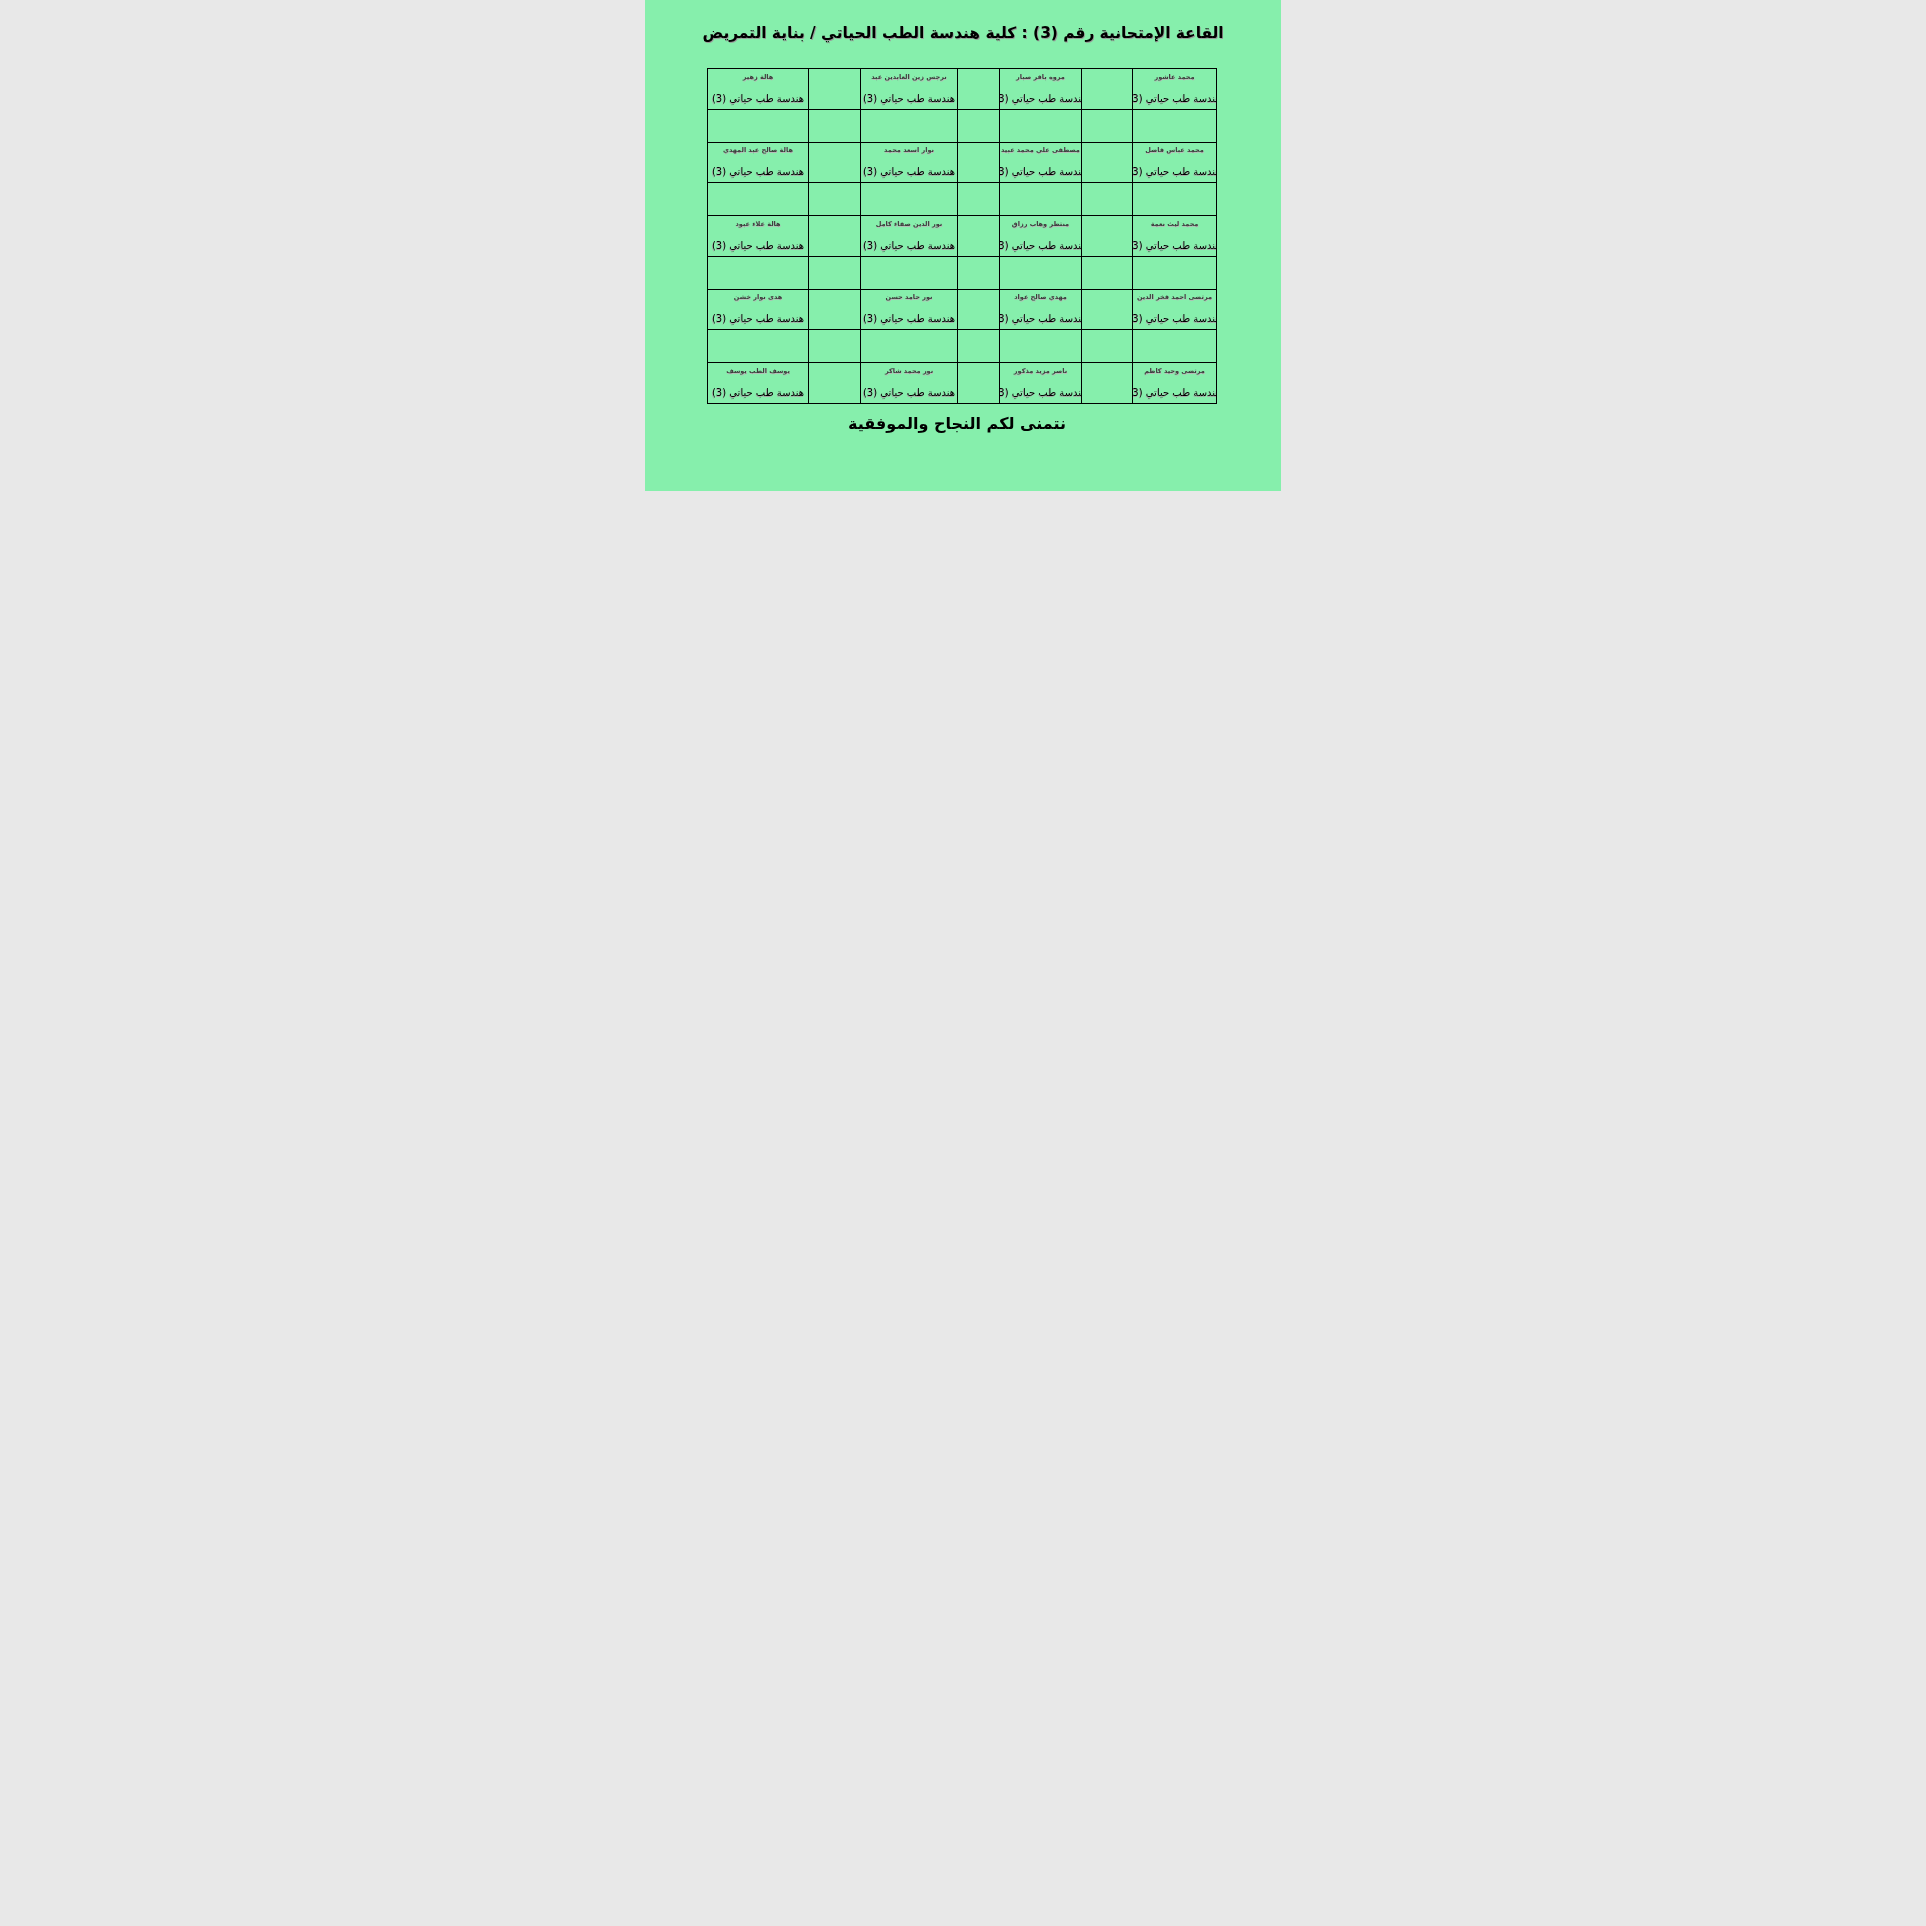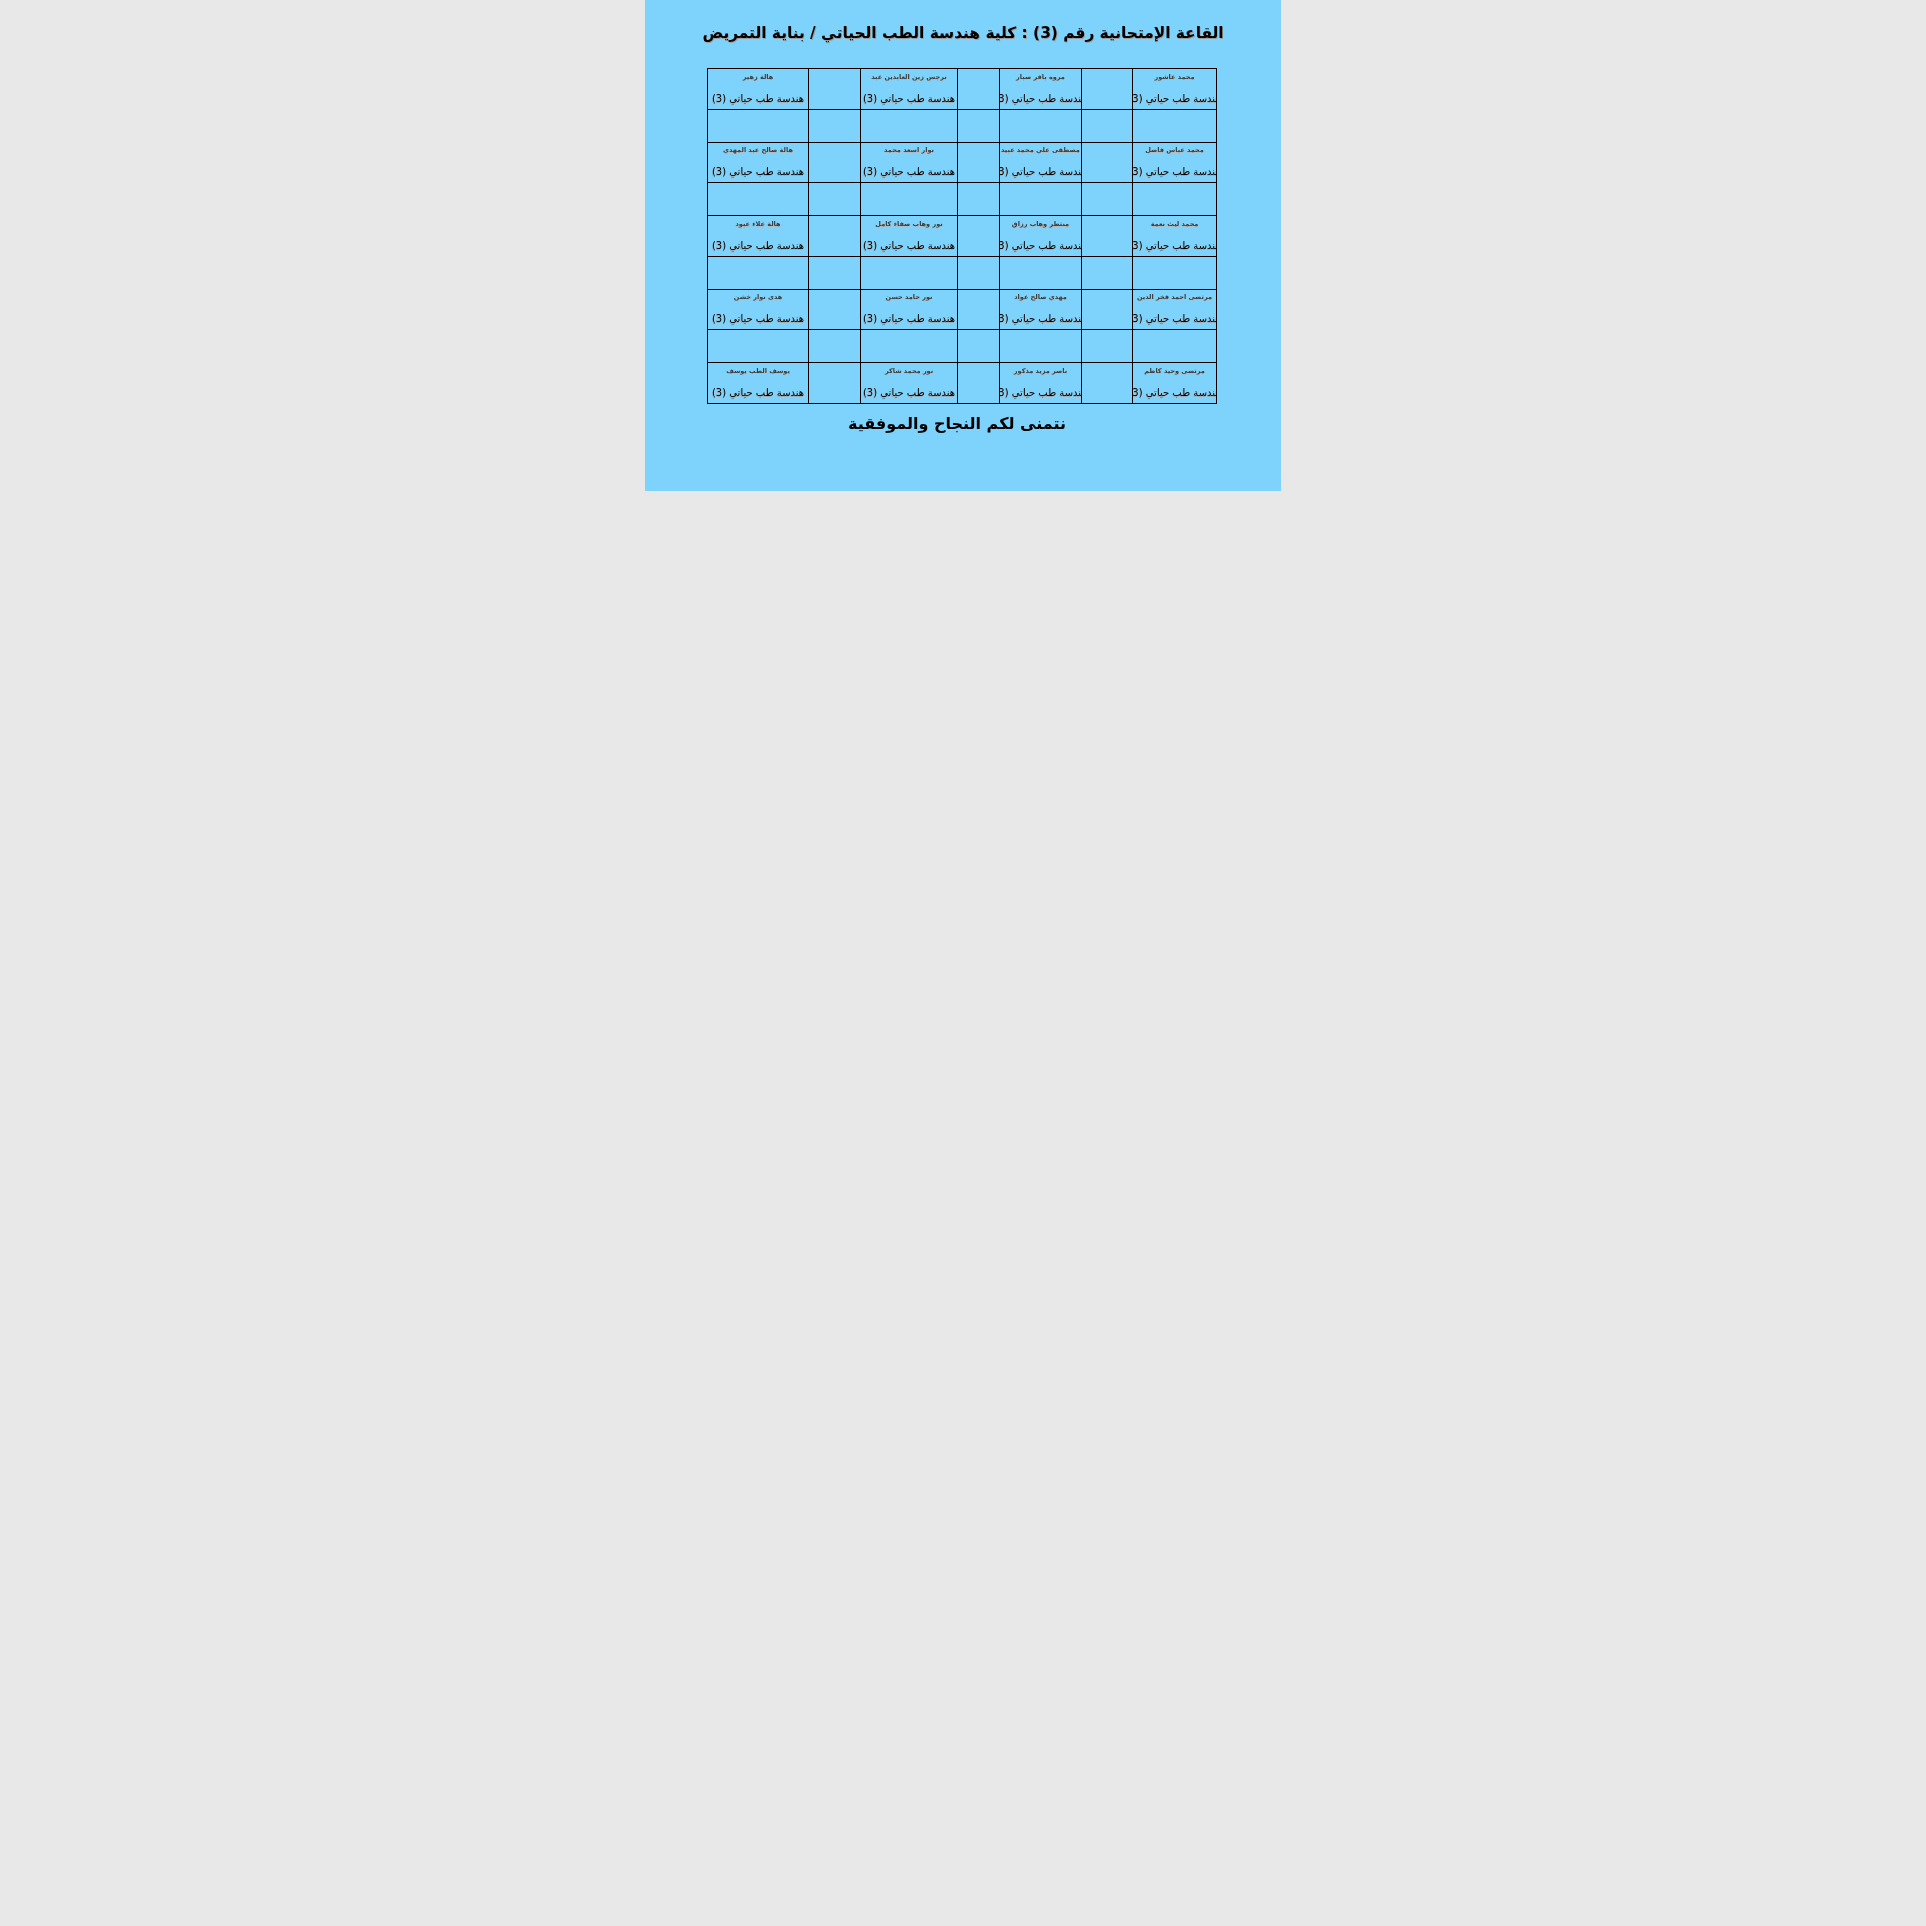--- a/index.html
+++ b/index.html
@@ -1,20 +1,20 @@
 <!DOCTYPE html>
 <html lang="ar" dir="rtl" style="font-size:6.2px"><head>
 <meta charset="utf-8">
 <style>
   html,body { margin:0; padding:0; background:#e8e8e8; }
   .page {
     position:relative;
     width:636px; height:491px;
     margin:0 auto;
-    background:#7dd3fc;
+    background:#86efac;
     font-family:"DejaVu Sans", sans-serif;
     direction:rtl;
     overflow:hidden;
   }
   .title {
     position:absolute;
     top:24px; left:0; right:0;
     text-align:center;
     font-size:15.4px;
     font-weight:bold;
@@ -187,21 +187,21 @@
           <td class="sp"></td>
           <td class="seat">
             <div class="seat-inner">
               <div class="nm">منتظر وهاب رزاق</div>
               <div class="sub">هندسة طب حياتي (3)</div>
             </div>
           </td>
           <td class="sp"></td>
           <td class="seat">
             <div class="seat-inner">
-              <div class="nm">نور وهاب صفاء كامل</div>
+              <div class="nm">نور الدين صفاء كامل</div>
               <div class="sub">هندسة طب حياتي (3)</div>
             </div>
           </td>
           <td class="sp"></td>
           <td class="seat">
             <div class="seat-inner">
               <div class="nm">هالة علاء عبود</div>
               <div class="sub">هندسة طب حياتي (3)</div>
             </div>
           </td>

